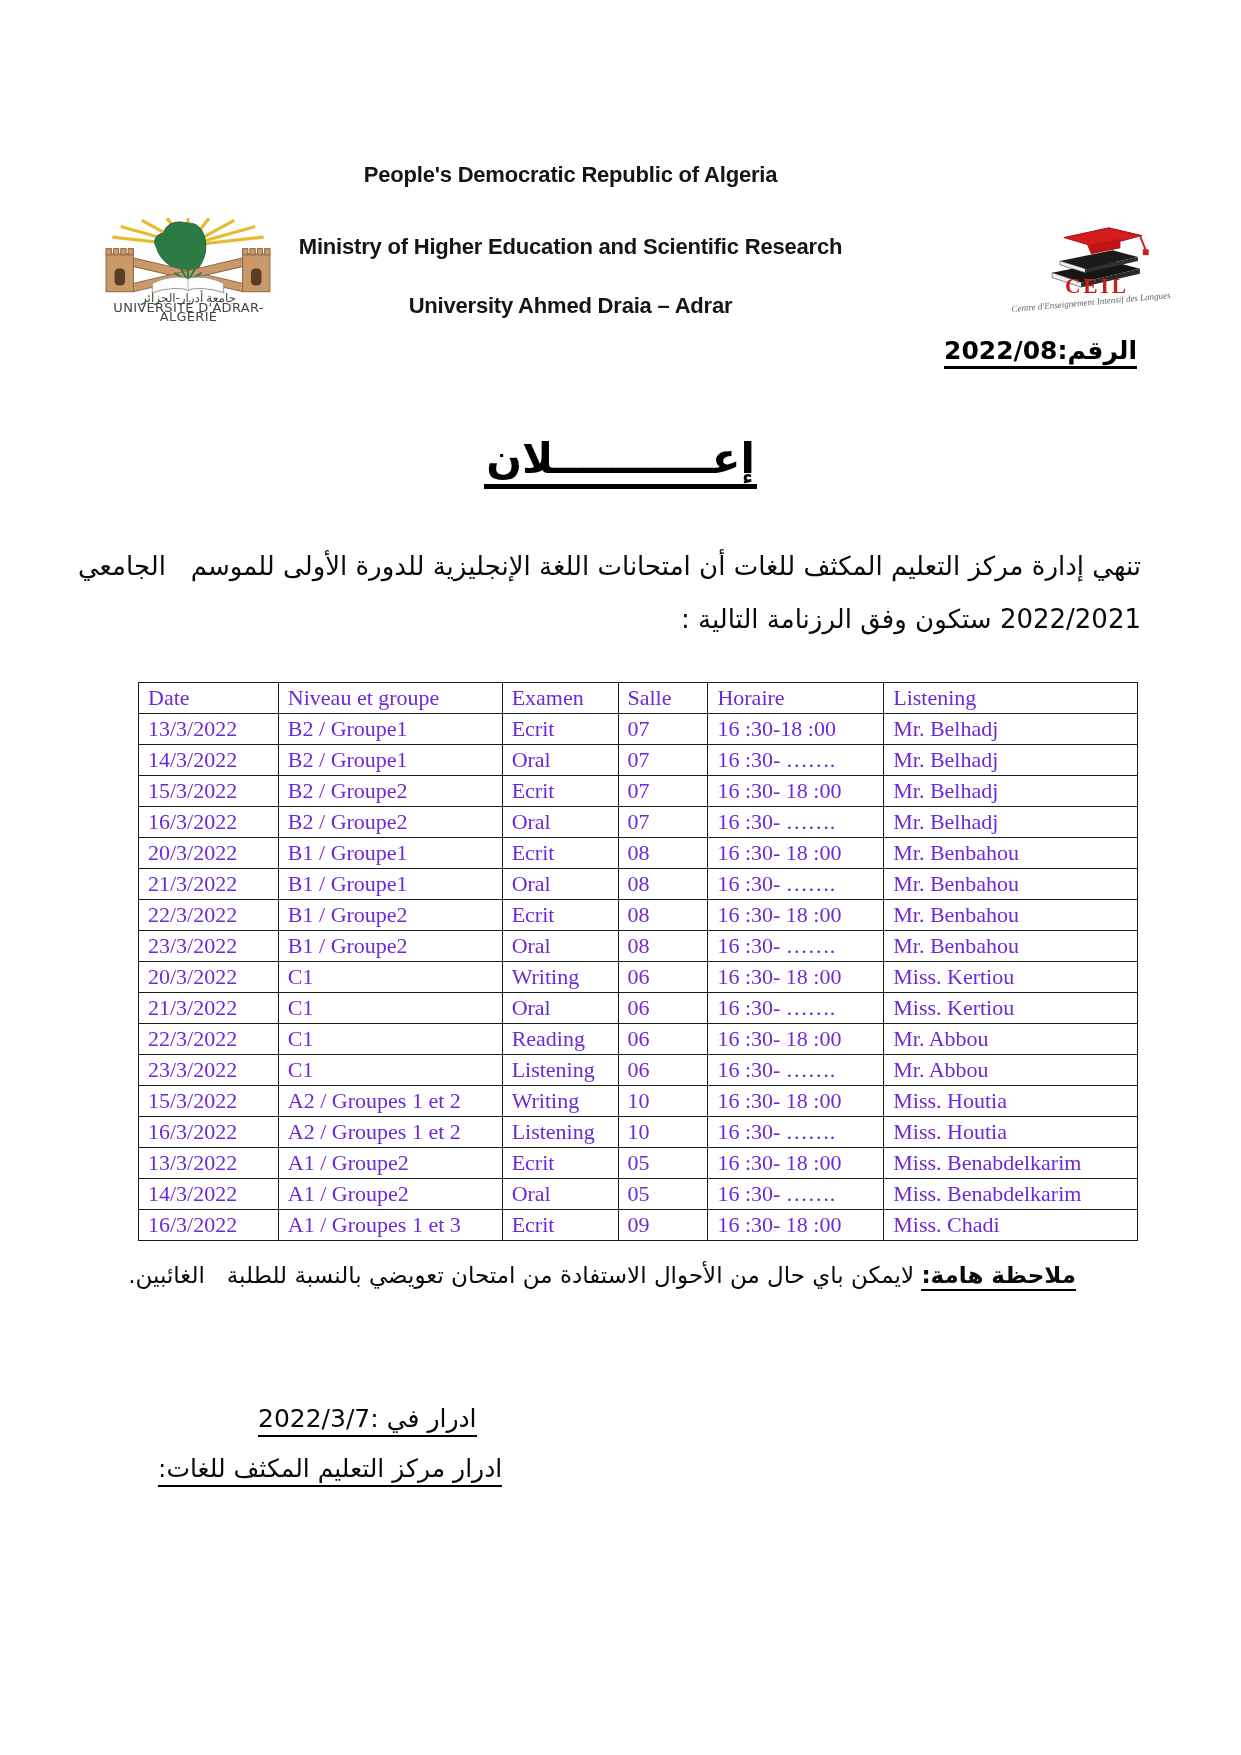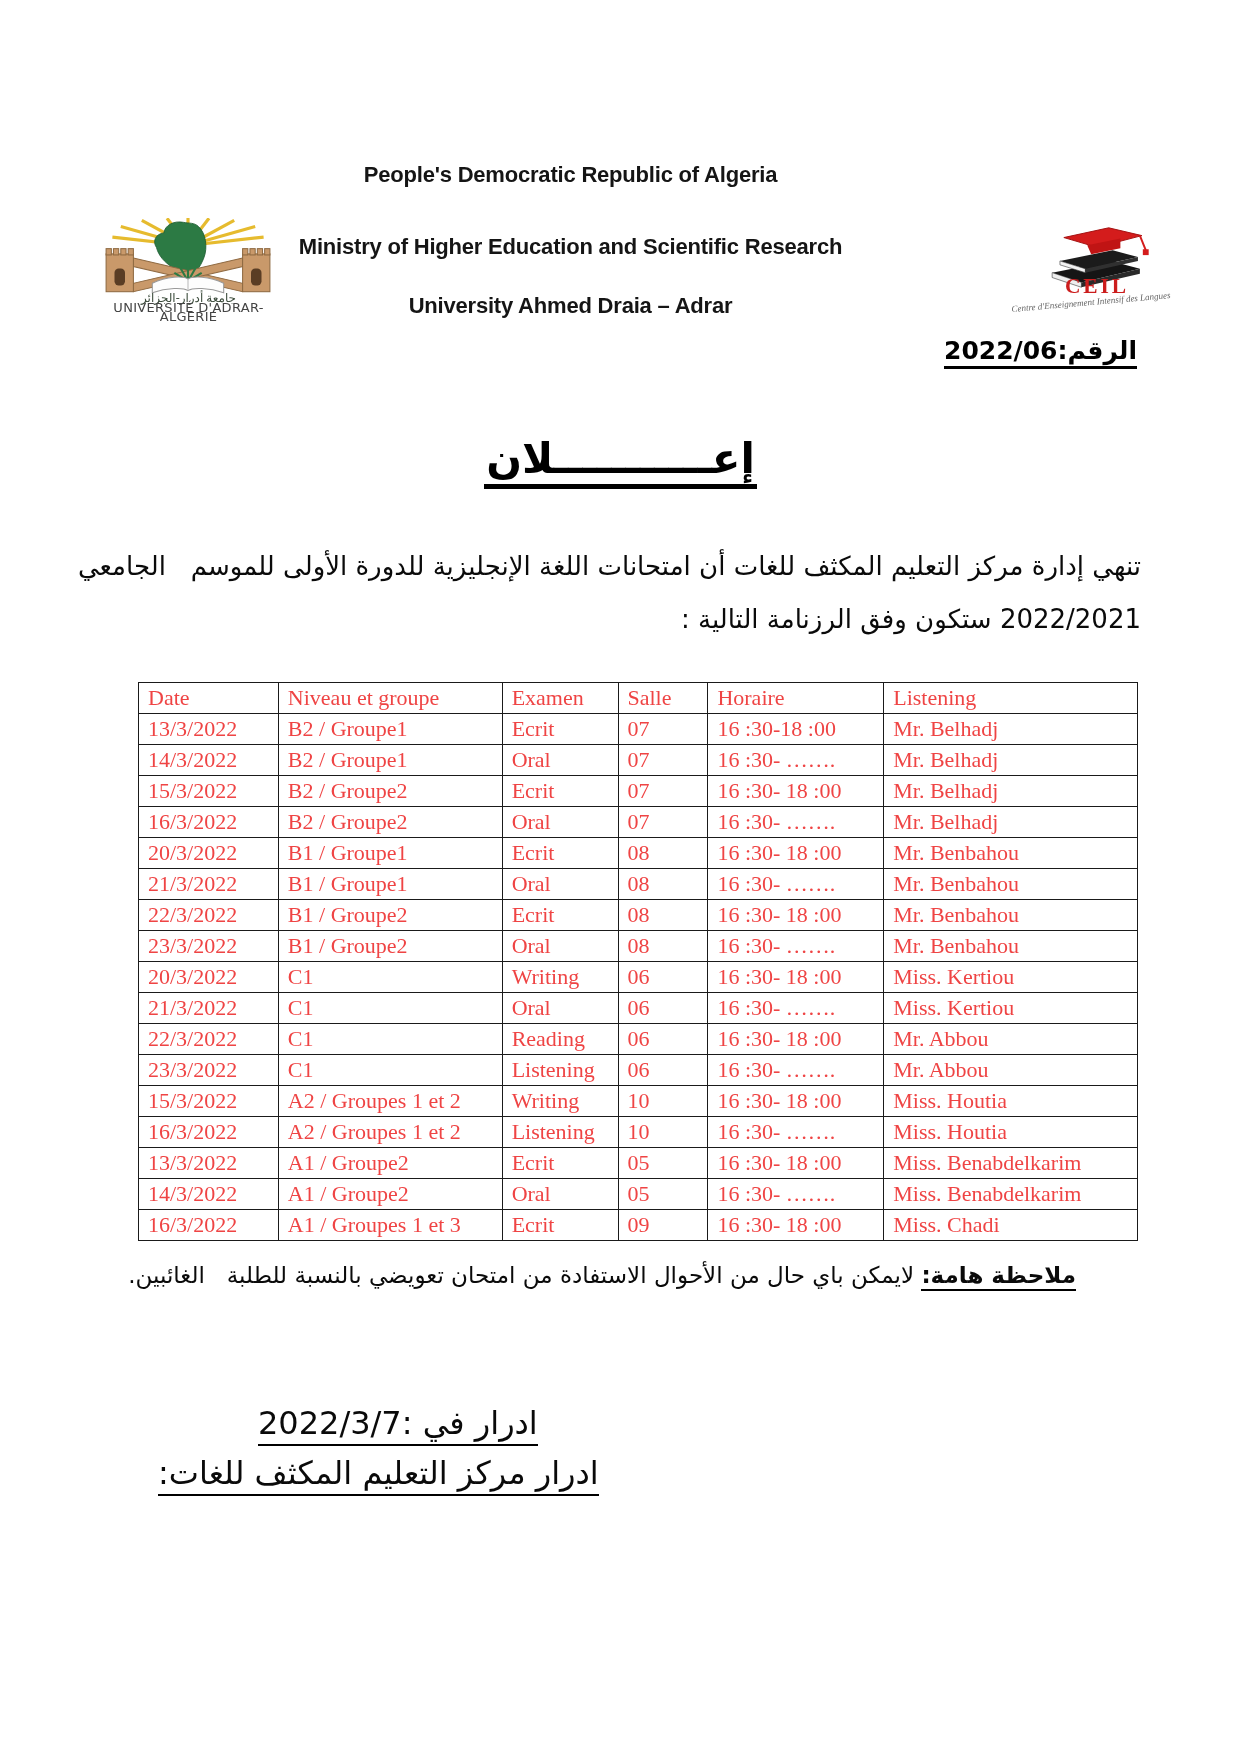--- a/index.html
+++ b/index.html
@@ -47,38 +47,38 @@
   .intro-line{
     position:absolute; right:100px; direction:rtl; text-align:right;
     font-family:"DejaVu Sans", sans-serif; font-size:26px; white-space:nowrap; color:#0a0a0a;
   }
   .intro-1{top:551px;} .intro-2{top:604px;}
 
   
   .sched{
     position:absolute; left:138px; top:682px; width:1000px;
     border-collapse:collapse; table-layout:fixed;
-    font-family:"Liberation Serif", serif; font-size:22px; color:#ef4444;
+    font-family:"Liberation Serif", serif; font-size:22px; color:#6d28d9;
   }
   .sched th,.sched td{
     border:1.5px solid #1a1a1a; height:30px; padding:0 2px 0 9px;
     text-align:left; font-weight:normal; white-space:nowrap; overflow:hidden; line-height:28px;
   }
   .c0{width:14.0%;} .c1{width:22.4%;} .c2{width:11.6%;}
   .c3{width:9.0%;}  .c4{width:17.6%;} .c5{width:25.4%;}
 
   
   .note{
     position:absolute; top:1262px; right:165px; direction:rtl; text-align:left;
     font-family:"DejaVu Sans", sans-serif; font-size:23px; white-space:nowrap; color:#0a0a0a;
   }
   .note .lbl{font-weight:bold; border-bottom:2.5px solid #000; padding-bottom:1px;}
   .sig{
     position:absolute; direction:rtl; font-family:"DejaVu Sans", sans-serif;
-    font-size:32px; white-space:nowrap; border-bottom:2px solid #000; padding-bottom:2px; color:#0a0a0a;
+    font-size:25px; white-space:nowrap; border-bottom:2px solid #000; padding-bottom:2px; color:#0a0a0a;
   }
   .sig-date{top:1404px; left:258px;}
   .sig-resp{top:1454px; left:158px;}
 </style>
 </head>
 <body>
 
 <div class="page">
 
   <div class="hdr-line hdr-1">People's Democratic Republic of Algeria</div>
@@ -145,21 +145,21 @@
         <polygon points="26,18 72,8 106,16 60,28" fill="#d41c1c" stroke="#a31010" stroke-width="1"></polygon>
         <polygon points="50,26 84,19 84,29 54,35" fill="#c01414"></polygon>
         <path d="M104,16 L110,31" stroke="#d41c1c" stroke-width="2" fill="none"></path>
         <rect x="107" y="30" width="6" height="6" fill="#d41c1c"></rect>
       </g>
       <text x="60" y="75" text-anchor="middle" font-family="Liberation Serif, serif" font-size="22" font-weight="bold" letter-spacing="3" fill="#cc1d1d">CEIL</text>
     </svg>
   </div>
   <div class="ceil-caption">Centre d'Enseignement Intensif des Langues</div>
 
-  <div class="ref-number">الرقم:2022/06</div>
+  <div class="ref-number">الرقم:2022/08</div>
 
   <div class="doc-title">
     <span>إعـــــــــــلان</span>
   </div>
 
   <div class="intro-line intro-1">تنهي إدارة مركز التعليم المكثف للغات أن امتحانات اللغة الإنجليزية للدورة الأولى للموسم &nbsp; الجامعي</div>
   <div class="intro-line intro-2">2022/2021 ستكون وفق الرزنامة التالية :</div>
 
   <table class="sched">
     <colgroup>

